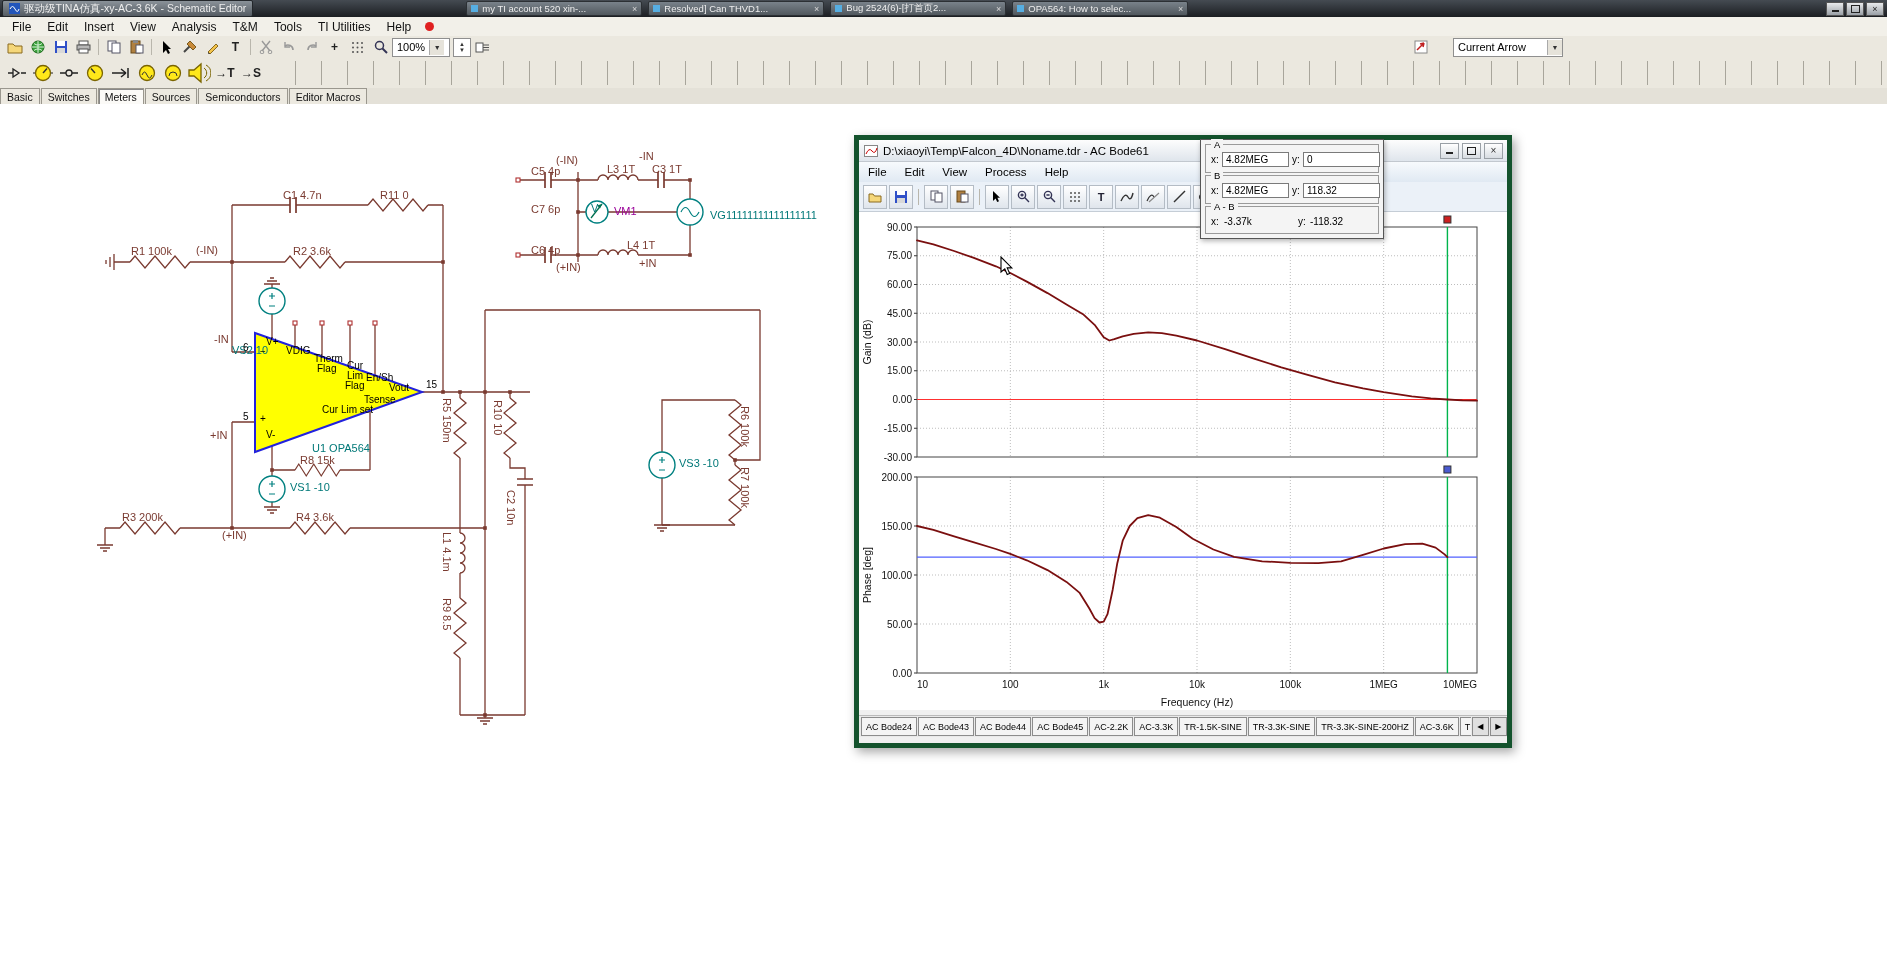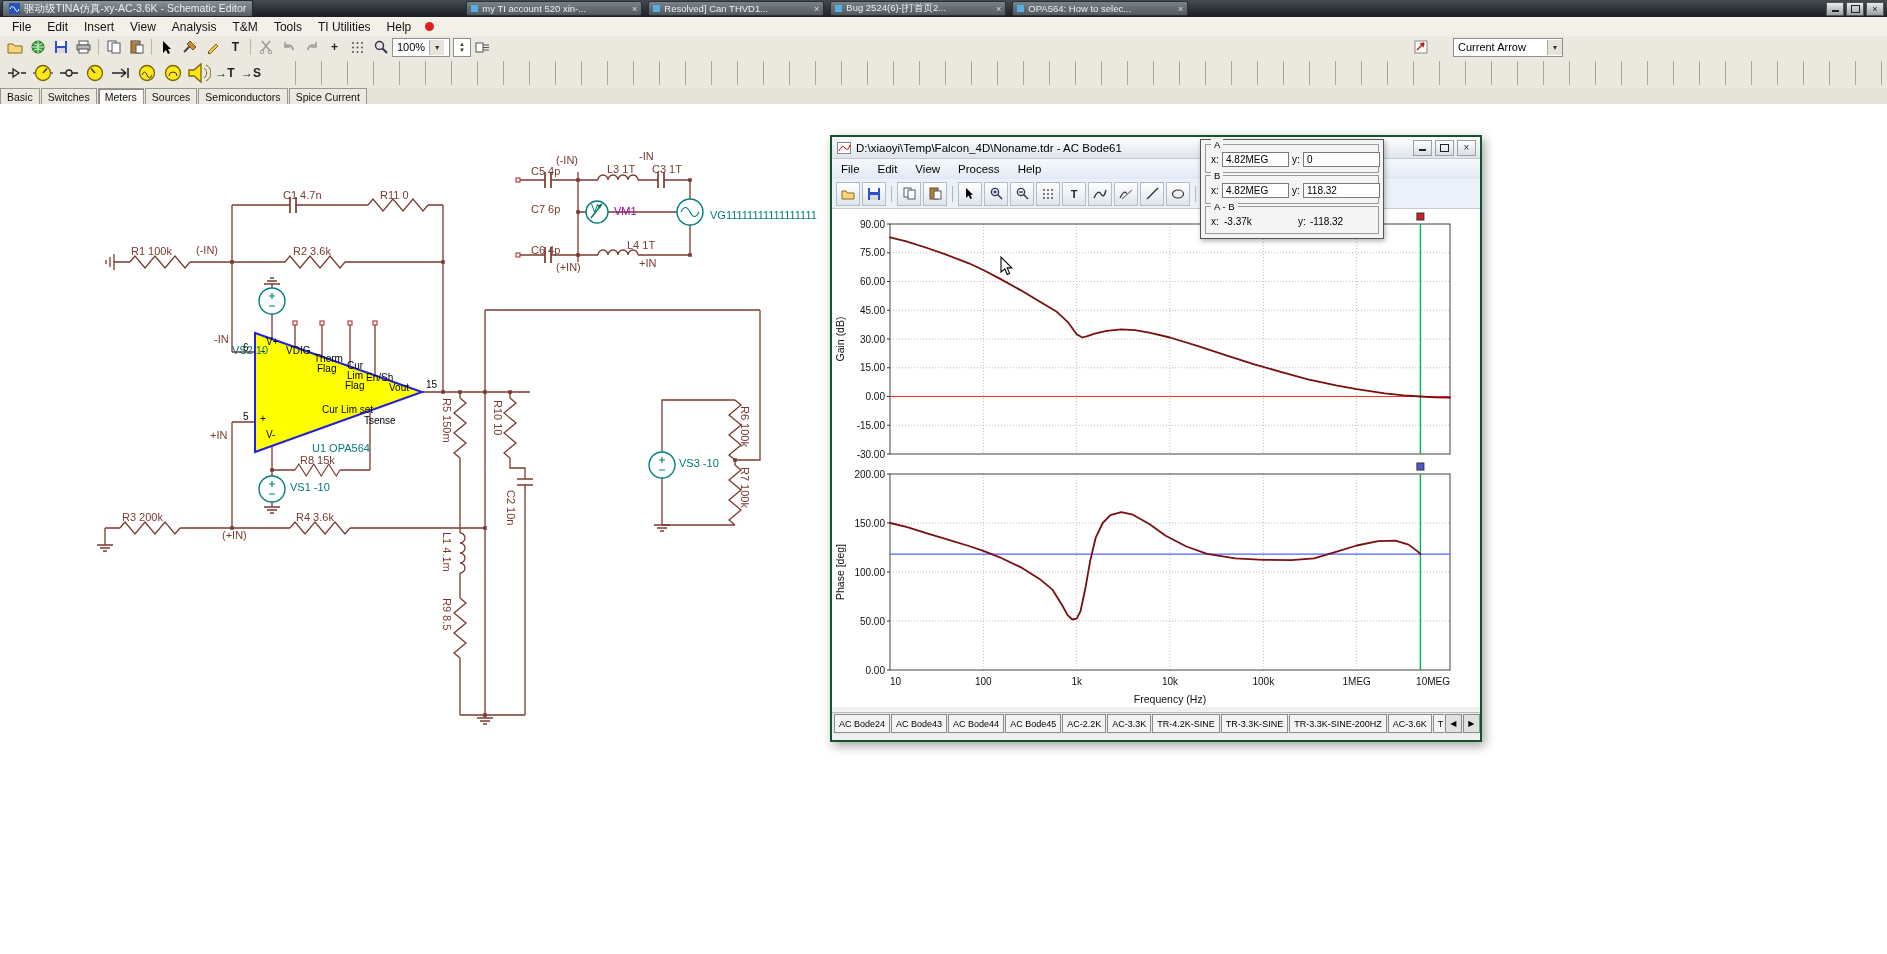--- a/index.html
+++ b/index.html
@@ -59,21 +59,21 @@
   #canvas{left:0;top:104px;width:1887px;height:850px;background:#fff;border-right:6px solid #d8d5cc}
   #schematic{left:0;top:104px}
   #labels{left:0;top:0;width:1887px;height:954px;pointer-events:none}
   .slbl{position:absolute;font-size:11px;line-height:11px;white-space:pre;color:#7a3a30;pointer-events:auto}
   .slbl.s{color:#007878}
   .slbl.m{color:#990099}
   .slbl.k{color:#000;font-size:10px;line-height:10px}
   .slbl.rot{transform:rotate(90deg);transform-origin:0 0}
 
   
-  #bode{left:830px;top:135px;width:648px;height:603px;background:#f0f0f0;border:2px solid #14532d;
+  #bode{left:854px;top:135px;width:648px;height:603px;background:#f0f0f0;border:5px solid #14532d;
         box-shadow:3px 4px 10px rgba(0,0,0,.35);z-index:5}
   #bode-title{position:absolute;left:0;top:0;width:100%;height:22px;
               background:linear-gradient(#fdfdfd,#dfe5ec);border-bottom:1px solid #c2c8cf;
               display:flex;align-items:center;gap:5px;padding-left:5px;box-sizing:border-box;font-size:11.5px}
   #bode-title .tbuttons{margin-left:auto;display:flex;gap:3px;margin-right:4px}
   .bb{width:17px;height:14px;border:1px solid #9aa0a6;background:linear-gradient(#fff,#d8dde2);
       display:flex;align-items:center;justify-content:center;font-size:10px;color:#333}
   #bode-menu{position:absolute;left:0;top:22px;width:100%;height:20px;
              background:linear-gradient(#f7fafd,#e0e9f3);display:flex;align-items:center;font-size:11.5px}
   #bode-menu .mi{padding:0 9px}
@@ -352,21 +352,21 @@
     </div>
   <div class="slots"></div>
 </div>
 
 <div class="abs" id="palette-tabs">
     <span class="ptab">Basic</span>
     <span class="ptab">Switches</span>
     <span class="ptab active">Meters</span>
     <span class="ptab">Sources</span>
     <span class="ptab">Semiconductors</span>
-    <span class="ptab">Spice Current</span>
+    <span class="ptab">Editor Macros</span>
   </div>
 
 <div class="abs" id="canvas"></div>
 
 <svg class="abs" id="schematic" width="1887" height="850" viewBox="0 104 1887 850">
   <defs>
     <path id="resh" d="M0 0 l5 -6 l10 12 l10 -12 l10 12 l10 -12 l10 12 l5 -6" fill="none"></path>
     <path id="indh" d="M0 0 a5 5 0 0 1 10 0 a5 5 0 0 1 10 0 a5 5 0 0 1 10 0 a5 5 0 0 1 10 0" fill="none"></path>
   </defs>
 
@@ -499,21 +499,21 @@
     <span class="slbl k" style="left: 266px; top: 337px;">V+</span>
     <span class="slbl k" style="left: 260px; top: 347px;">−</span>
     <span class="slbl k" style="left: 286px; top: 346px;">VDIG</span>
     <span class="slbl k" style="left: 314px; top: 354px;">Therm</span>
     <span class="slbl k" style="left: 317px; top: 364px;">Flag</span>
     <span class="slbl k" style="left: 347px; top: 361px;">Cur</span>
     <span class="slbl k" style="left: 347px; top: 371px;">Lim</span>
     <span class="slbl k" style="left: 345px; top: 381px;">Flag</span>
     <span class="slbl k" style="left: 366px; top: 373px;">En/Sh</span>
     <span class="slbl k" style="left: 389px; top: 383px;">Vout</span>
-    <span class="slbl k" style="left: 364px; top: 395px; margin-top: 21px;">Tsense</span>
+    <span class="slbl k" style="left: 364px; top: 395px;">Tsense</span>
     <span class="slbl k" style="left: 305px; top: 405px; margin-left: 17px;">Cur Lim set</span>
     <span class="slbl k" style="left: 260px; top: 414px;">+</span>
     <span class="slbl k" style="left: 266px; top: 430px;">V-</span>
     <span class="slbl s" style="left: 312px; top: 443px;">U1 OPA564</span>
     <span class="slbl w" style="left: 300px; top: 455px;">R8 15k</span>
     <span class="slbl s" style="left: 290px; top: 482px;">VS1 -10</span>
     <span class="slbl w" style="left: 122px; top: 512px;">R3 200k</span>
     <span class="slbl w" style="left: 222px; top: 530px;">(+IN)</span>
     <span class="slbl w" style="left: 296px; top: 512px;">R4 3.6k</span>
     <span class="slbl s" style="left: 679px; top: 458px;">VS3 -10</span>
@@ -729,21 +729,21 @@
       <text x="338" y="494" font-size="10.5" fill="#111" text-anchor="middle">Frequency (Hz)</text>
     </svg>
   <div id="bode-tabbar">
     <span id="bode-tabs" style="display:flex;overflow:hidden">
         <span class="btab">AC Bode24</span>
         <span class="btab">AC Bode43</span>
         <span class="btab">AC Bode44</span>
         <span class="btab">AC Bode45</span>
         <span class="btab">AC-2.2K</span>
         <span class="btab">AC-3.3K</span>
-        <span class="btab">TR-4.2K-SINE</span>
+        <span class="btab">TR-1.5K-SINE</span>
         <span class="btab">TR-3.3K-SINE</span>
         <span class="btab">TR-3.3K-SINE-200HZ</span>
         <span class="btab">AC-3.6K</span>
         <span class="btab">TR-3.6K</span>
       </span>
     <span class="barrow">
         <span>◀</span>
       </span>
     <span class="barrow">
         <span>▶</span>

